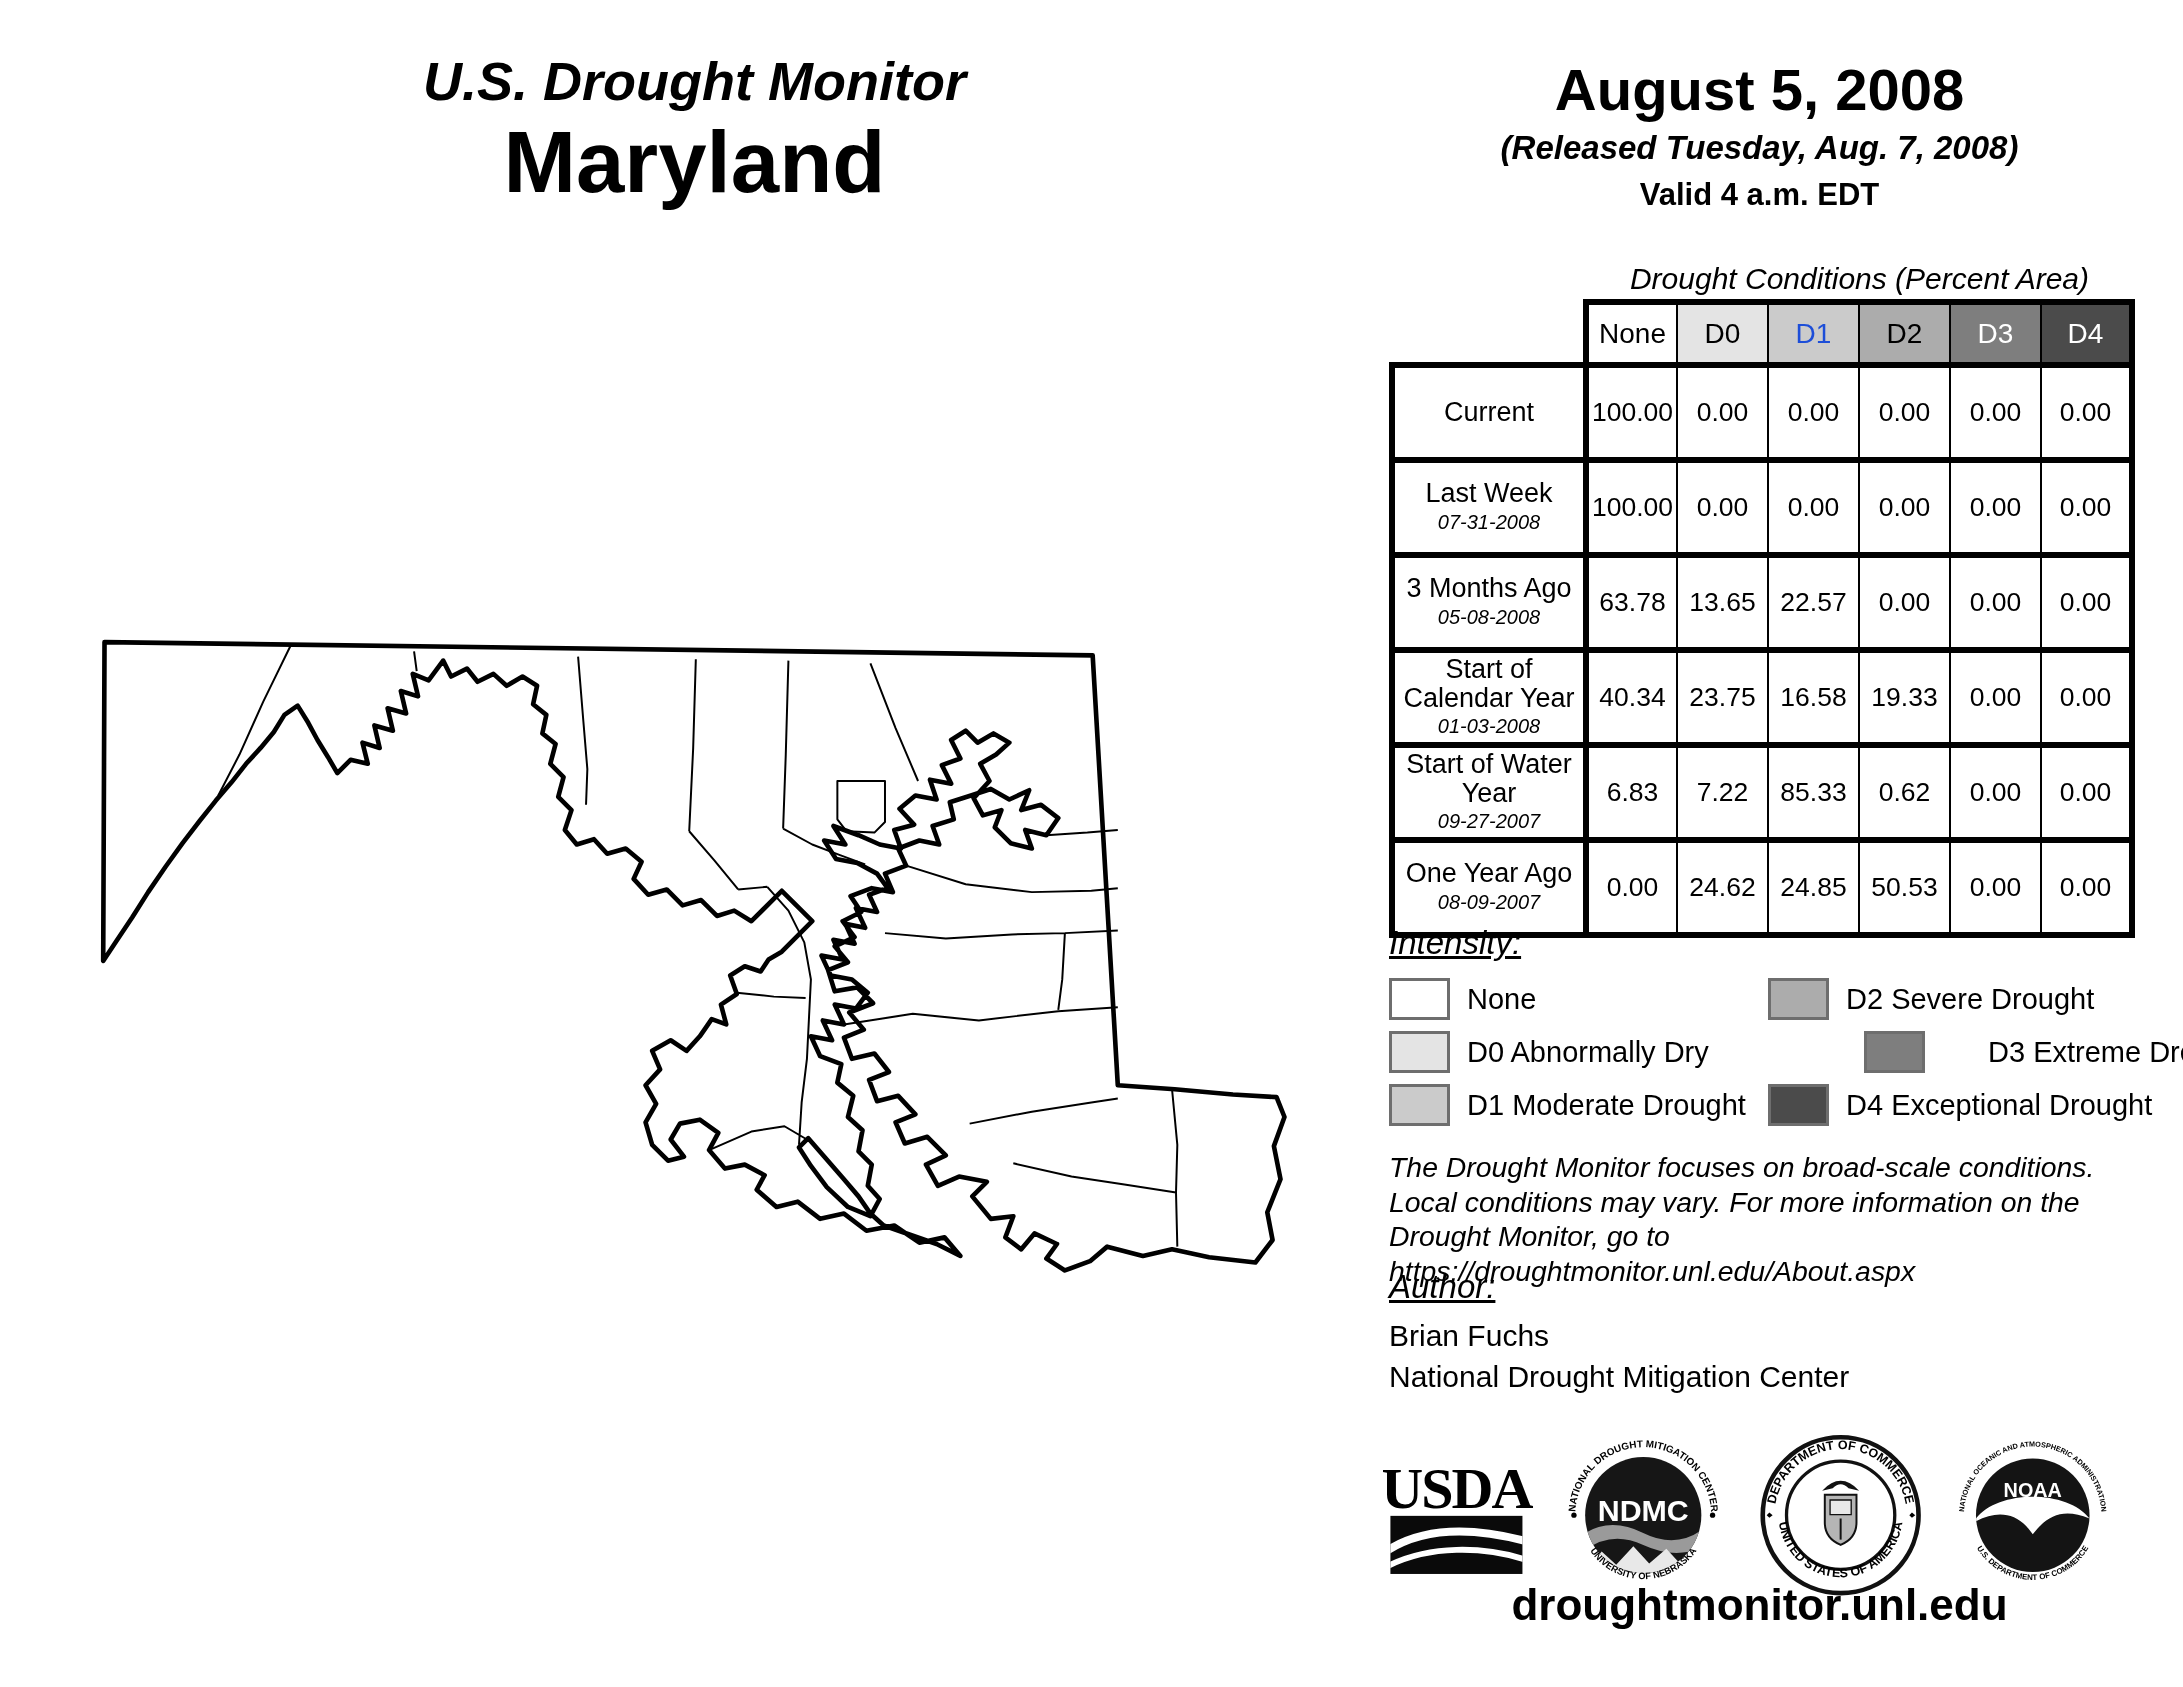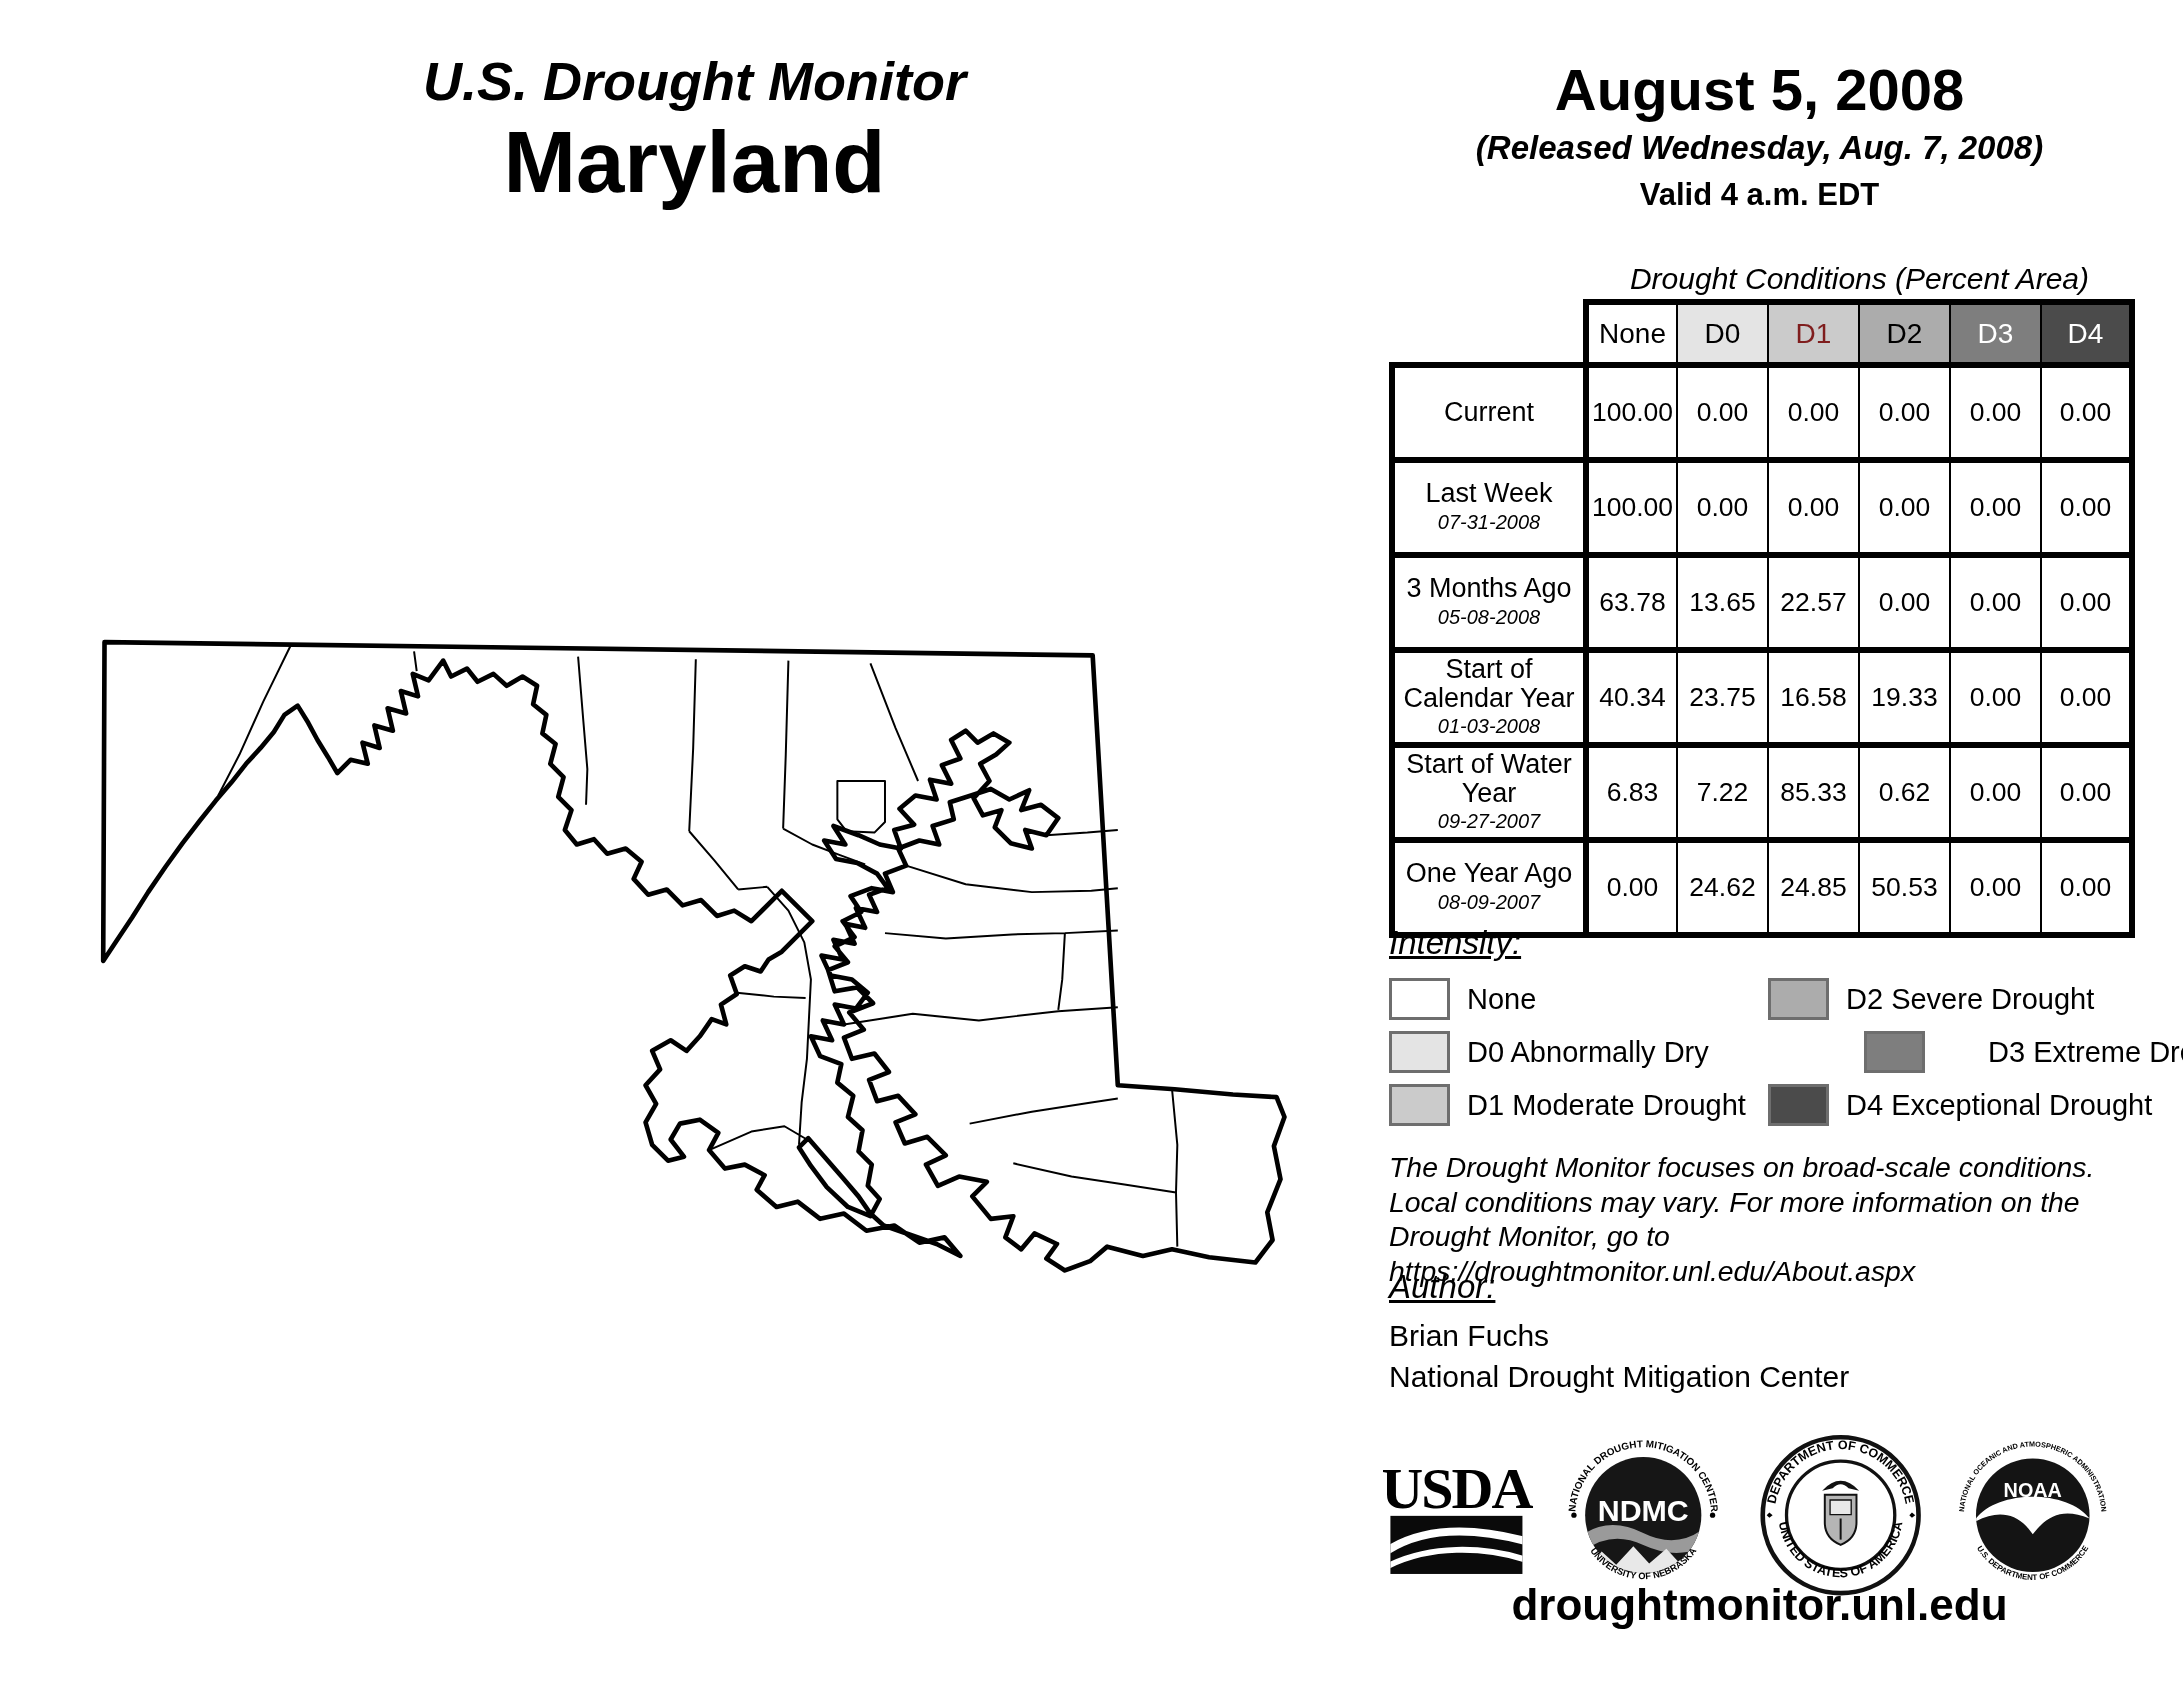--- a/index.html
+++ b/index.html
@@ -72,21 +72,21 @@
 </head>
 <body>
 
 <div class="abs title-block">
   <div class="title-line1">U.S. Drought Monitor</div>
   <div class="title-line2">Maryland</div>
 </div>
 
 <div class="abs date-block">
   <div class="date-main">August 5, 2008</div>
-  <div class="date-released">(Released Wednesday, Aug. 7, 2008)</div>
+  <div class="date-released">(Released Tuesday, Aug. 7, 2008)</div>
   <div class="date-valid">Valid 4 a.m. EDT</div>
 </div>
 
 <svg class="abs map-wrap" viewBox="0 0 1840 1180" xmlns="http://www.w3.org/2000/svg">
   <path class="state-path" d="
     M 28 30 L 1522 50 L 1560 700
     L 1646 706 L 1734 714 L 1800 718
     L 1812 748 L 1796 792 L 1806 842 L 1786 892 L 1794 934 L 1768 968
     L 1698 960 L 1642 948 L 1598 958 L 1544 944 L 1518 966 L 1480 980 L 1452 962 L 1468 940 L 1434 924 L 1414 948 L 1390 930
     L 1402 898 L 1368 902 L 1340 868 L 1362 846 L 1320 838 L 1288 852 L 1270 820 L 1300 806 L 1272 778 L 1238 788 L 1224 756 L 1254 744
@@ -154,21 +154,21 @@
       <col class="cd">
       <col class="cd">
       <col class="cd">
       <col class="cd">
     </colgroup>
   <tbody>
       <tr>
     <th class="spacer"></th>
     <th class="hdr first" style="background-color: rgb(255, 255, 255); color: rgb(0, 0, 0);">None</th>
     <th class="hdr" style="background-color: rgb(228, 228, 228); color: rgb(0, 0, 0);">D0</th>
-    <th class="hdr" style="background-color: rgb(203, 203, 203); color: #7f1d1d;">D1</th>
+    <th class="hdr" style="background-color: rgb(203, 203, 203); color: #1d4ed8;">D1</th>
     <th class="hdr" style="background-color: rgb(172, 172, 172); color: rgb(0, 0, 0);">D2</th>
     <th class="hdr" style="background-color: rgb(126, 126, 126); color: rgb(255, 255, 255);">D3</th>
     <th class="hdr last" style="background-color: rgb(75, 75, 75); color: rgb(255, 255, 255);">D4</th>
   </tr>
   <tr>
     <td class="lbl">
       <div class="rl">Current</div>
       <div class="rd"></div>
     </td>
     <td class="num">100.00</td>

